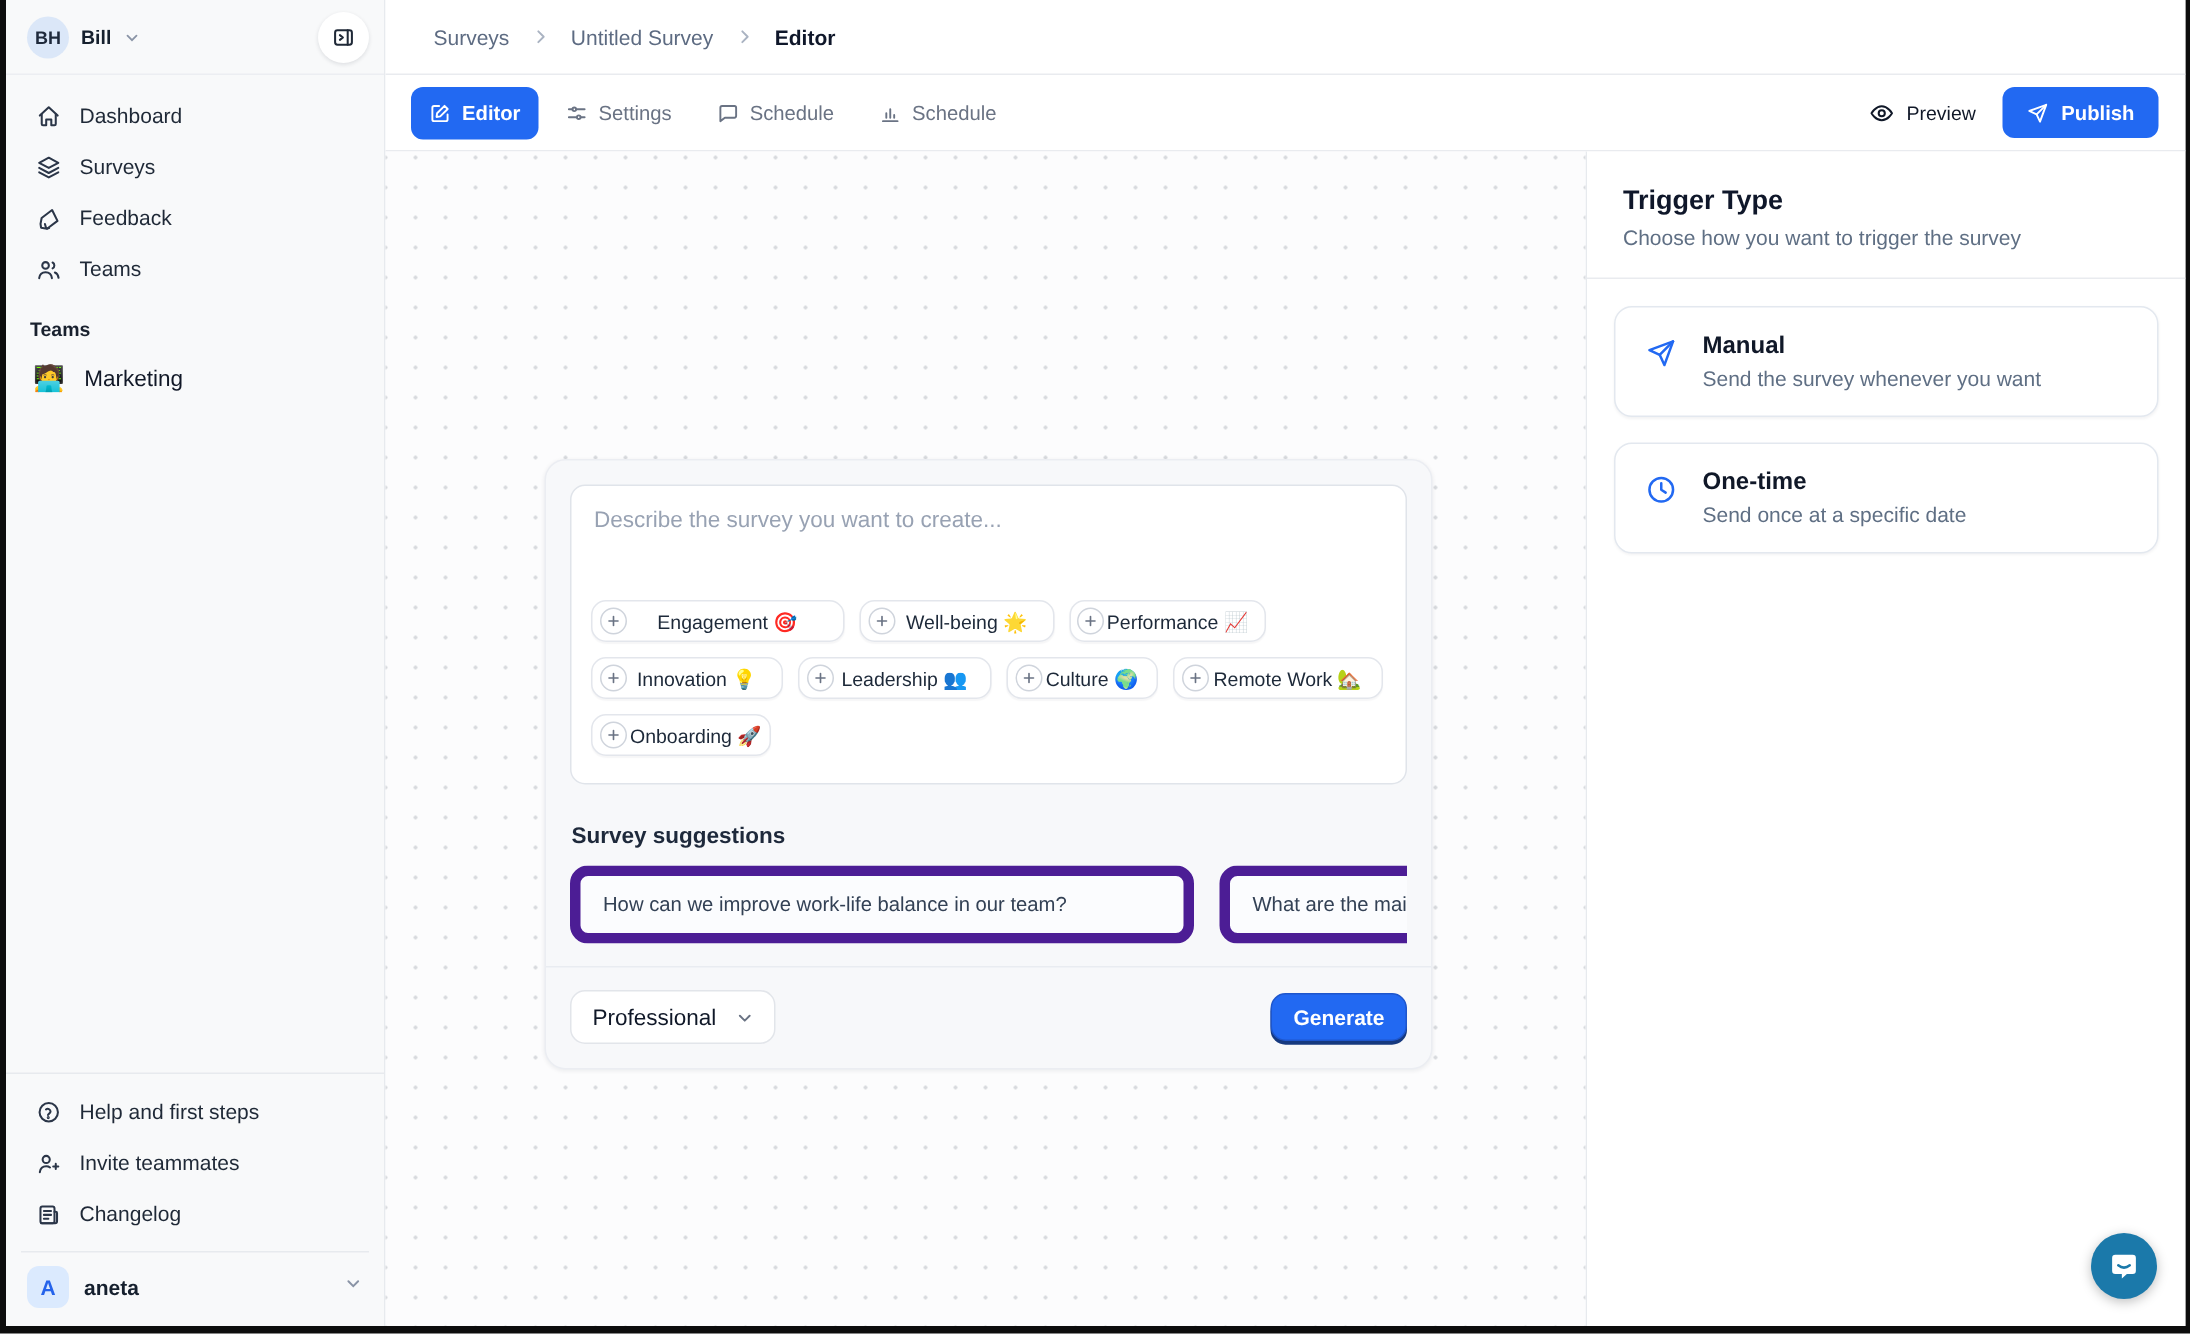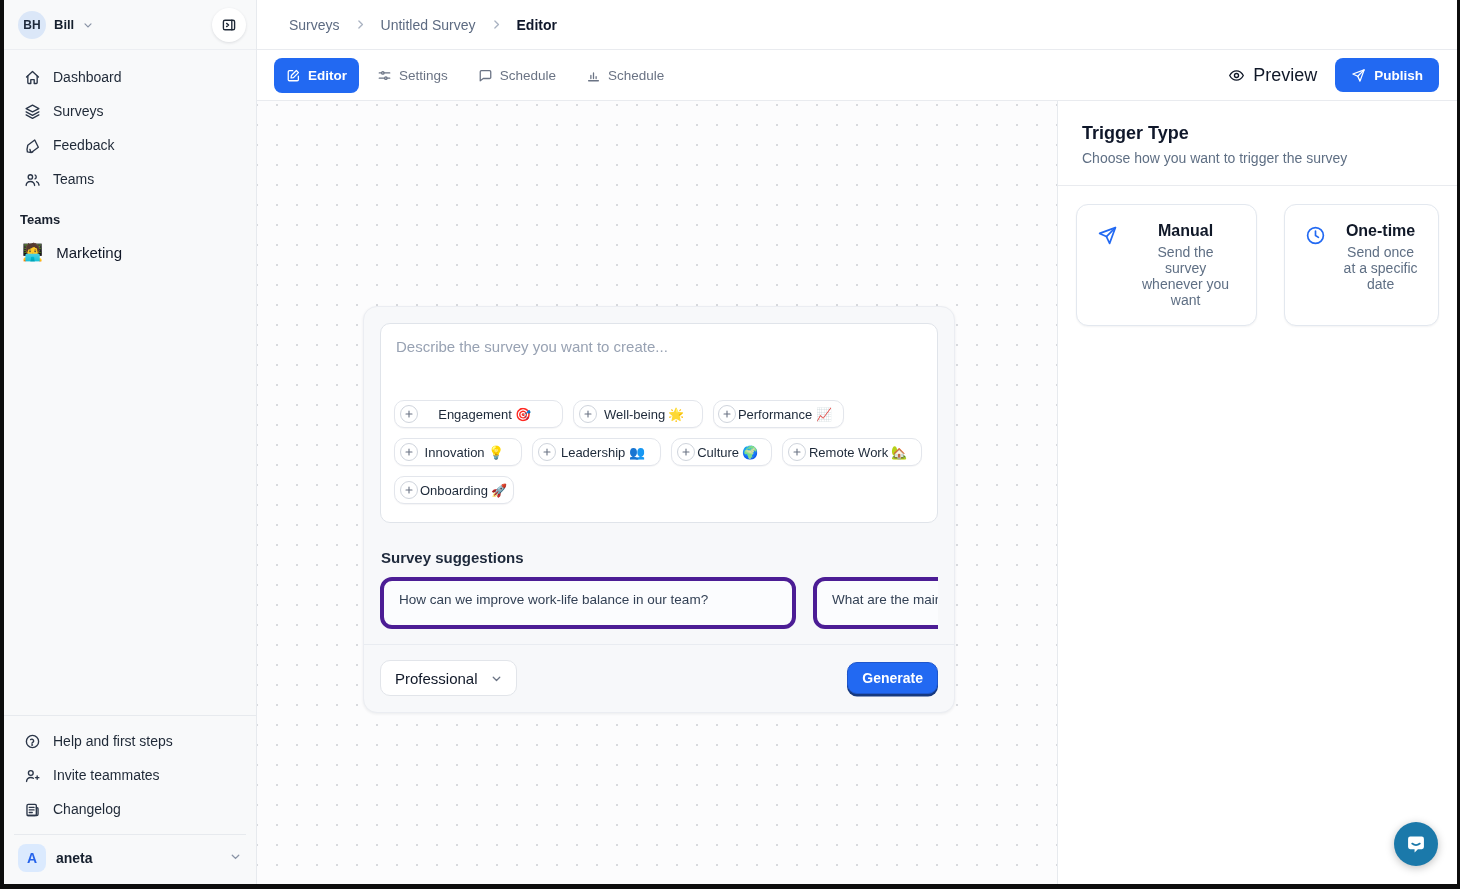--- a/index.html
+++ b/index.html
@@ -31,54 +31,54 @@
   .content { flex:1; display:flex; flex-direction:column; min-width:0; }
   .crumb-bar { height:50px; border-bottom:1px solid #e9ebef; display:flex; align-items:center; padding:0 24px 0 32px; gap:14px; flex:none; background:#fff; }
   .crumb { font-size:14px; color:#5d6b82; cursor:pointer; }
   .crumb.current { color:#0f172a; font-weight:600; cursor:default; }
   .crumb-sep { color:#aab3c2; display:flex; }
 
   .toolbar { height:51px; border-bottom:1px solid #e9ebef; display:flex; align-items:center; padding:0 18px 0 17px; gap:6px; flex:none; background:#fff; }
   .tab { display:flex; align-items:center; gap:7px; padding:0 12px; height:35px; border-radius:8px; font-size:13.5px; color:#6a7384; cursor:pointer; }
   .tab.active { background:#2269f2; color:#fff; font-weight:600; }
   .toolbar-right { margin-left:auto; display:flex; align-items:center; gap:18px; }
-  .preview-btn { display:flex; align-items:center; gap:8px; font-size:18px; color:#101828; cursor:pointer; }
+  .preview-btn { display:flex; align-items:center; gap:8px; font-size:13px; color:#101828; cursor:pointer; }
   .publish-btn { display:flex; align-items:center; gap:8px; height:34px; padding:0 16px; background:#2269f2; color:#fff; border:none; border-radius:8px; font-size:13.5px; font-weight:600; cursor:pointer; font-family:inherit; }
 
   
   .workspace { flex:1; display:flex; min-height:0; }
   .canvas { flex:1; position:relative; background-color:#fcfcfd; background-image:radial-gradient(#d8dade 1.1px, transparent 1.2px); background-size:20px 20px; background-position:10px 14px; overflow:hidden; }
 
   .composer { position:absolute; left:106px; top:169px; width:592px; background:#f7f8fa; border:1px solid #ebedf2; border-radius:14px; box-shadow:0 1px 3px rgba(16,24,40,.07); padding:16px;margin-top:36px; }
   .prompt-box { background:#fff; border:1px solid #e0e4ea; border-radius:10px; min-height:200px; display:flex; flex-direction:column; }
   .prompt-box textarea { border:none; outline:none; resize:none; background:transparent; font-family:inherit; font-size:15px; color:#111827; padding:14px 15px 0; height:66px; }
   .prompt-box textarea::placeholder { color:#98a2b3; }
   .chips { display:flex; flex-wrap:wrap; gap:10px; padding:10px 13px 14px; }
   .chip { height:28px; display:flex; align-items:center; padding:0 10px 0 5px; background:#fff; border:1px solid #e3e6ec; border-radius:10px; box-shadow:0 1px 1px rgba(16,24,40,.04); cursor:pointer; }
   .chip .plus { width:18px; height:18px; border-radius:50%; border:1px solid #cfd4dc; color:#6a7384; display:flex; align-items:center; justify-content:center; flex:none; }
   .chip .chip-text { flex:1; text-align:center; font-size:13px; color:#1d2939; white-space:nowrap; padding:0 2px; }
   .chip:nth-child(1){width:169px;} .chip:nth-child(2){width:130px;} .chip:nth-child(3){width:131px;justify-content:center;}
   .chip:nth-child(4){width:128px;} .chip:nth-child(5){width:129px;} .chip:nth-child(6){width:101px;}
   .chip:nth-child(7){width:140px;} .chip:nth-child(8){width:120px;}
 
   .sugg-title { font-size:15px; font-weight:600; color:#1e293b; margin:26px 0 11px 1px; }
   .sugg-row { display:flex; gap:17px; overflow:hidden; }
-  .sugg-card { flex:none; width:416px; height:52px; background:#fbfcfe; border:4px solid #4c1d95; border-radius:12px; padding:11px 15px; font-size:13.5px; color:#334155; white-space:nowrap; overflow:hidden; cursor:pointer; }
+  .sugg-card { flex:none; width:416px; height:52px; background:#fbfcfe; border:7px solid #4c1d95; border-radius:12px; padding:11px 15px; font-size:13.5px; color:#334155; white-space:nowrap; overflow:hidden; cursor:pointer; }
 
   .composer-footer { border-top:1px solid #e9ecf1; margin:15px -16px -16px; padding:15px 16px 16px; display:flex; align-items:center; justify-content:space-between; }
   .tone-select { display:flex; align-items:center; gap:12px; height:36px; padding:0 13px 0 14px; background:#fff; border:1px solid #e2e5ea; border-radius:10px; font-size:15px; color:#101828; cursor:pointer; }
   .tone-select .chev { color:#6a7384; display:flex; }
   .generate-btn { height:32px; padding:0 14px; background:#2269f2; color:#fff; border:1px solid #1e56cc; border-radius:10px; font-size:14px; font-weight:600; cursor:pointer; font-family:inherit; box-shadow:0 2.5px 0 0 #16397f; }
 
   
   .trigger-panel { width:400px; flex:none; border-left:1px solid #e7eaee; background:#fff; display:flex; flex-direction:column; }
   .tp-header { padding:22px 24px 19px; border-bottom:1px solid #e9ebef; }
   .tp-title { font-size:18px; font-weight:700; color:#0f172a; margin-bottom:6px; }
   .tp-sub { font-size:14px; color:#5f6f84; }
-  .tp-options { padding:18px; display:flex; flex-direction:row; gap:27px;text-align:center; }
+  .tp-options { padding:18px; display:flex; flex-direction:column; gap:17px; }
   .tp-card { border:1px solid #e3e8ef; border-radius:12px; background:#fff; box-shadow:0 1px 2px rgba(16,24,40,.05); padding:17px 20px; display:flex; gap:17px; align-items:flex-start; cursor:pointer; }
   .tp-card .opt-icon { color:#2269f2; margin-top:3px; flex:none; }
   .opt-title { font-size:16px; font-weight:600; color:#101828; }
   .opt-desc { font-size:14px; color:#5f6f84; margin-top:4px; }
 
   
   .chat-fab { position:absolute; right:19px; bottom:18px; width:44px; height:44px; border-radius:50%; background:#1b79aa; display:flex; align-items:center; justify-content:center; box-shadow:0 2px 8px rgba(0,0,0,.25); cursor:pointer; }
 </style>
 </head>
 <body>

